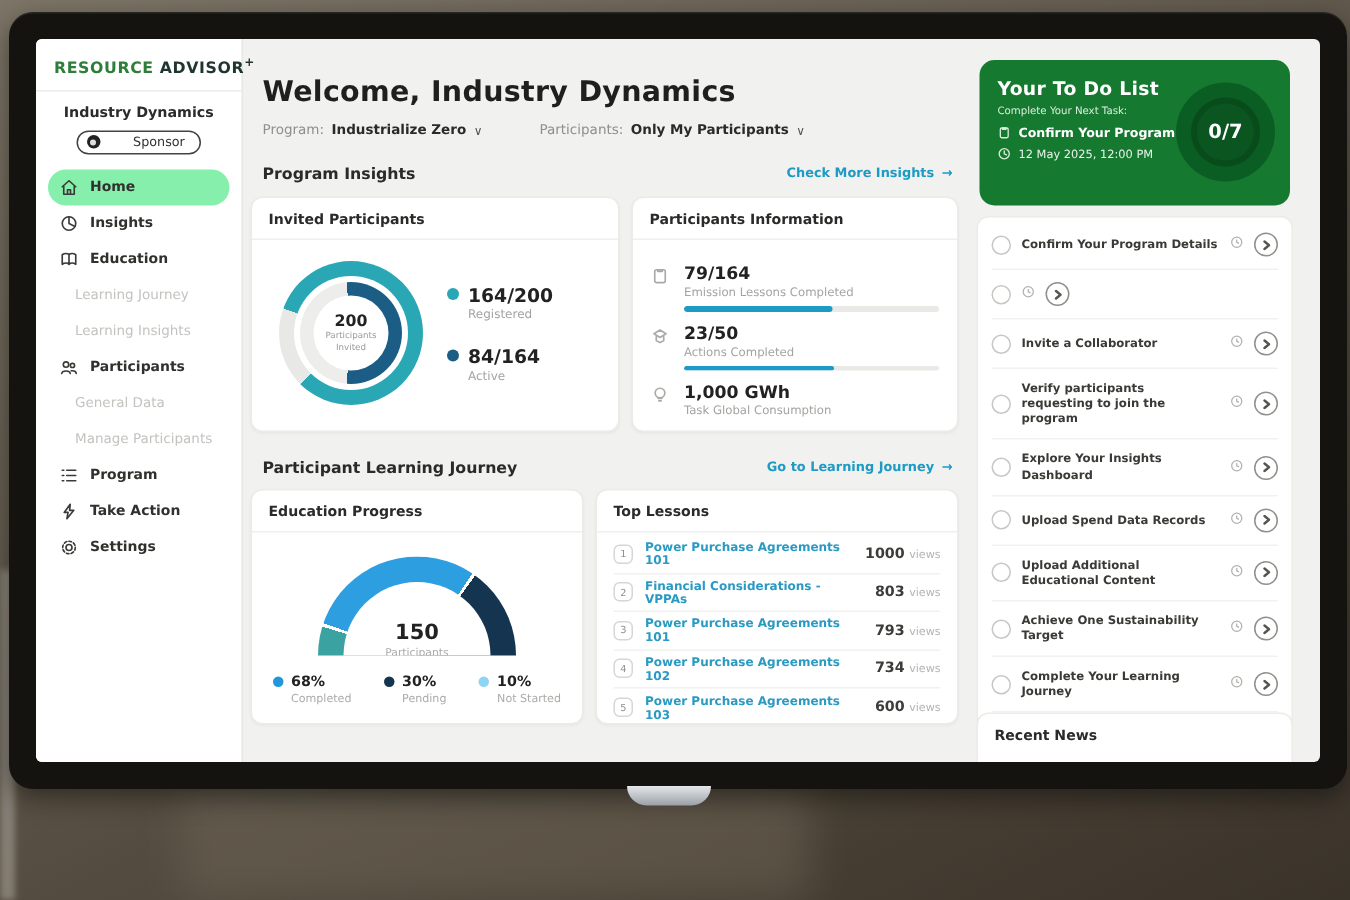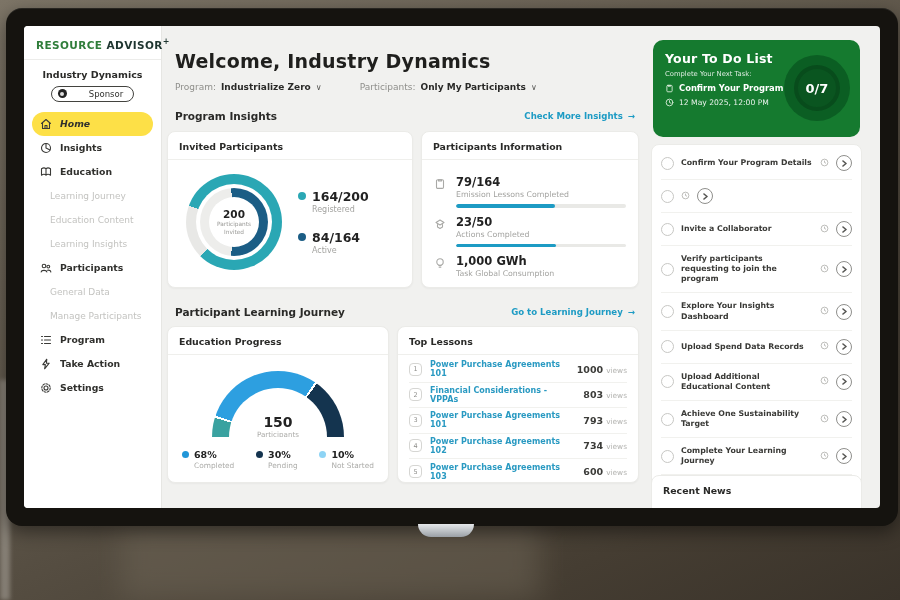--- a/index.html
+++ b/index.html
@@ -32,21 +32,21 @@
   .logo .p2 { color:#1e3530; }
   .logo .plus { color:#1e3530; font-size:8px; vertical-align:super; }
   .org { text-align:center; font-weight:bold; font-size:9.5px; margin-top:9px; color:#2b2b29; }
   .sponsor { display:flex; align-items:center; gap:22px; width:fit-content; margin:6px auto 8px auto;
     border:1.3px solid #43433f; border-radius:10px; padding:2px 10px 2px 6px; font-size:8.5px; color:#32322f; }
   .sponsor .dot { width:9px; height:9px; border-radius:50%; background:#222; position:relative; }
   .sponsor .dot::after{ content:""; position:absolute; left:2.5px; top:2.5px; width:4px; height:4px; border-radius:50%; background:#fff; opacity:.85;}
   .nav { padding:2px 8px; }
   .nav-item { display:flex; align-items:center; gap:8px; height:24px; padding:0 8px;
     border-radius:14px; font-size:9.3px; font-weight:bold; color:#30302d; cursor:pointer; }
-  .nav-item.active { background:#fde047;font-style:italic; }
+  .nav-item.active { background:#86efac; }
   .nav-item.sub { font-weight:normal; color:#c3c3c0; padding-left:18px; font-size:9px; }
   .nav-ic { width:12px; height:12px; flex:0 0 12px; display:flex; align-items:center; justify-content:center; }
   .nav-ic svg { width:12px; height:12px; stroke:#3a3a37; stroke-width:1.1; fill:none;
     stroke-linecap:round; stroke-linejoin:round; }
 
   
   .main { position:absolute; left:143px; top:0; width:472px; height:100%; }
   .welcome { position:absolute; left:8px; top:24px; font-size:19px; font-weight:bold; color:#1f1f1d; letter-spacing:.2px; }
   .filters { position:absolute; left:8px; top:56px; display:flex; gap:38px; align-items:center; }
   .filter { display:flex; align-items:center; gap:5px; cursor:pointer; }
@@ -199,23 +199,20 @@
             <svg viewBox="0 0 12 12">
               <path d="M1.5 2.8 C3 1.8 5 1.8 6 2.8 C7 1.8 9 1.8 10.5 2.8 V9.2 C9 8.2 7 8.2 6 9.2 C5 8.2 3 8.2 1.5 9.2 Z M6 2.8 V9.2"></path>
             </svg>
           </span>
         <span>Education</span>
       </div>
       <div class="nav-item sub">
         <span>Learning Journey</span>
       </div>
       <div class="nav-item sub">
-        <span>Education Content</span>
-      </div>
-      <div class="nav-item sub">
         <span>Learning Insights</span>
       </div>
       <div class="nav-item">
         <span class="nav-ic">
             <svg viewBox="0 0 12 12">
               <circle cx="4" cy="4" r="1.8"></circle>
               <circle cx="8.3" cy="4.6" r="1.4"></circle>
               <path d="M1.2 10 C1.5 7.8 6.5 7.8 6.8 10 M7.5 8.2 C9.5 7.9 10.8 8.8 10.8 10"></path>
             </svg>
           </span>

